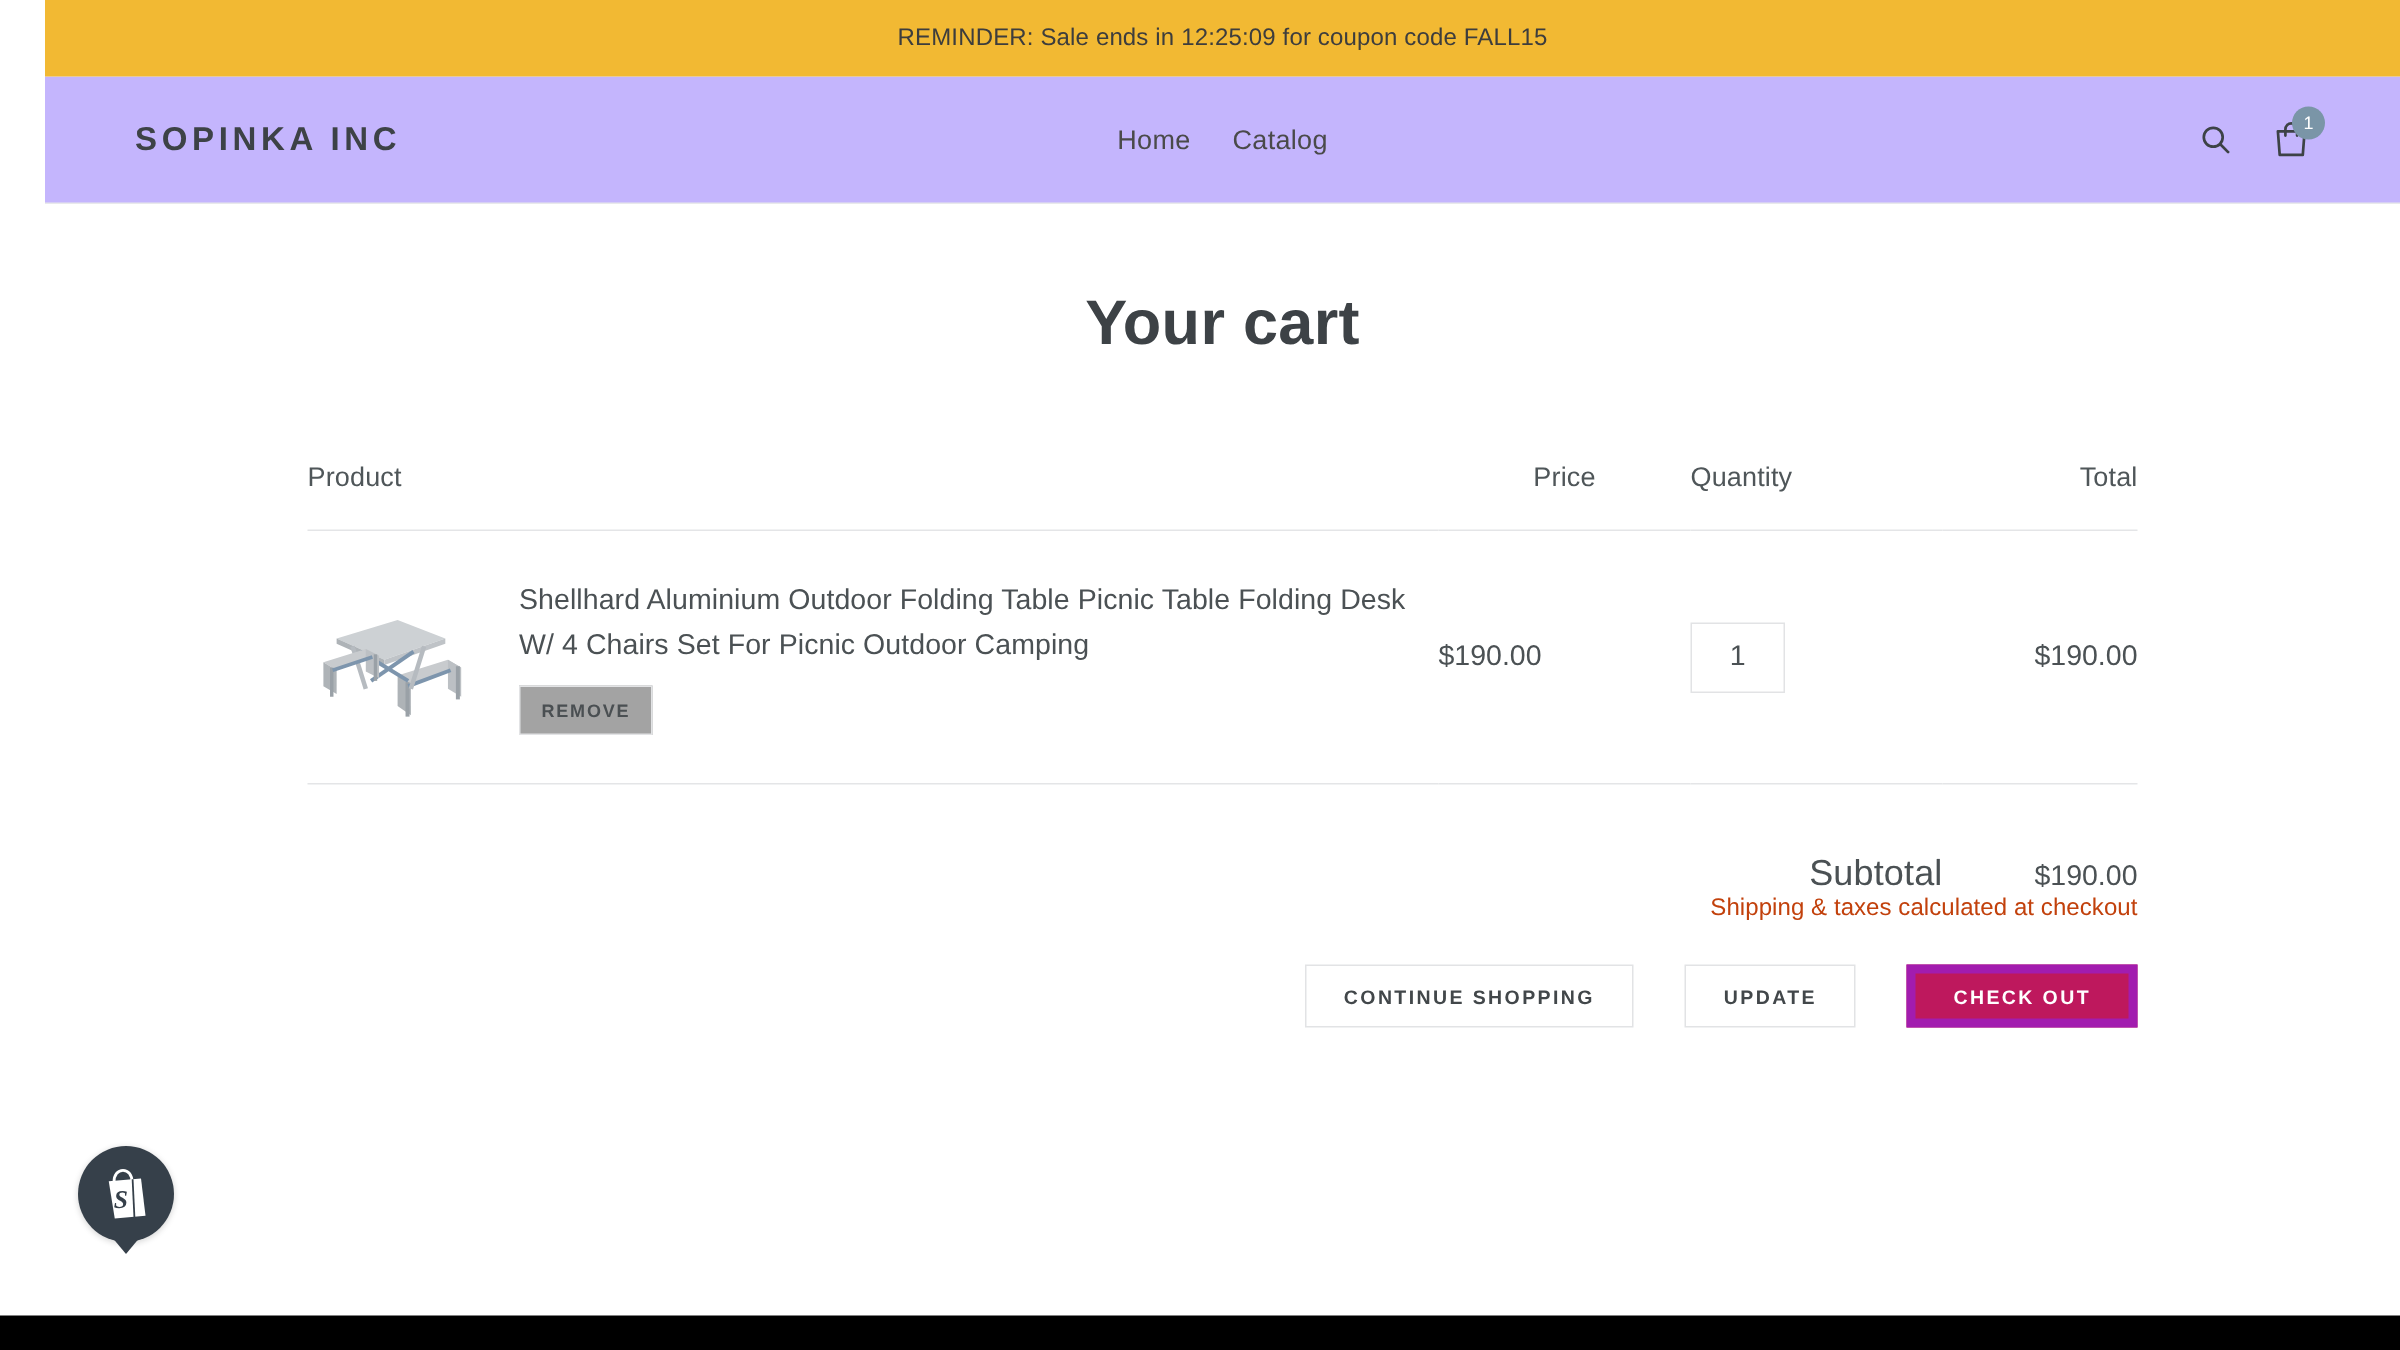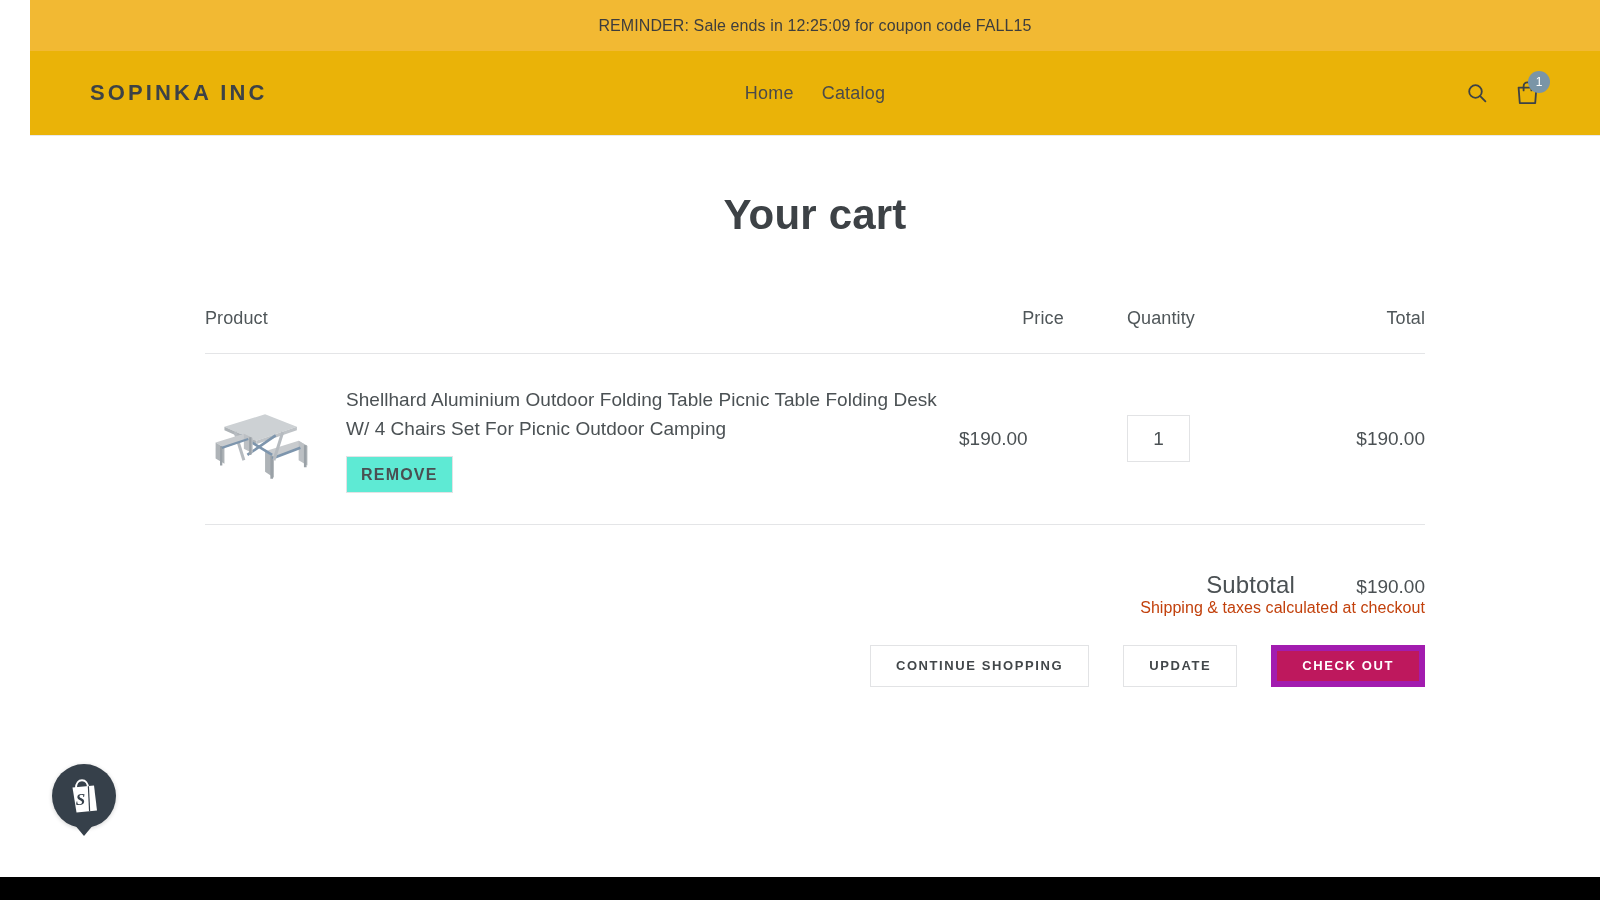--- a/index.html
+++ b/index.html
@@ -46,21 +46,21 @@
   }
 
   
   .site-header {
     height: 85px;
     border-bottom: 1px solid #e8e9eb;
     display: flex;
     align-items: center;
     padding: 0 60px;
     flex: 0 0 auto;
-    background: #eab308;
+    background: #c4b5fd;
     position: relative;
   }
   .brand {
     font-size: 22px;
     font-weight: bold;
     letter-spacing: 3.1px;
     color: #3d4246;
     white-space: nowrap;
     cursor: pointer;
     text-decoration: none;
@@ -178,23 +178,23 @@
     letter-spacing: 0.05px;
     text-decoration: none;
     display: block;
     cursor: pointer;
   }
 
   .btn-remove {
     margin-top: 12px;
     display: inline-block;
     border: 1px solid #e2e3e5;
-    background: #5eead4;
+    background: #a3a3a3;
     padding: 9px 14px 8px;
-    font-size: 16px;
+    font-size: 12px;
     font-weight: bold;
     letter-spacing: 1.2px;
     color: #4a4f52;
     cursor: pointer;
     font-family: "Liberation Sans", sans-serif;
   }
 
   .price-cell {
     font-size: 19px;
     color: #4b5154;

